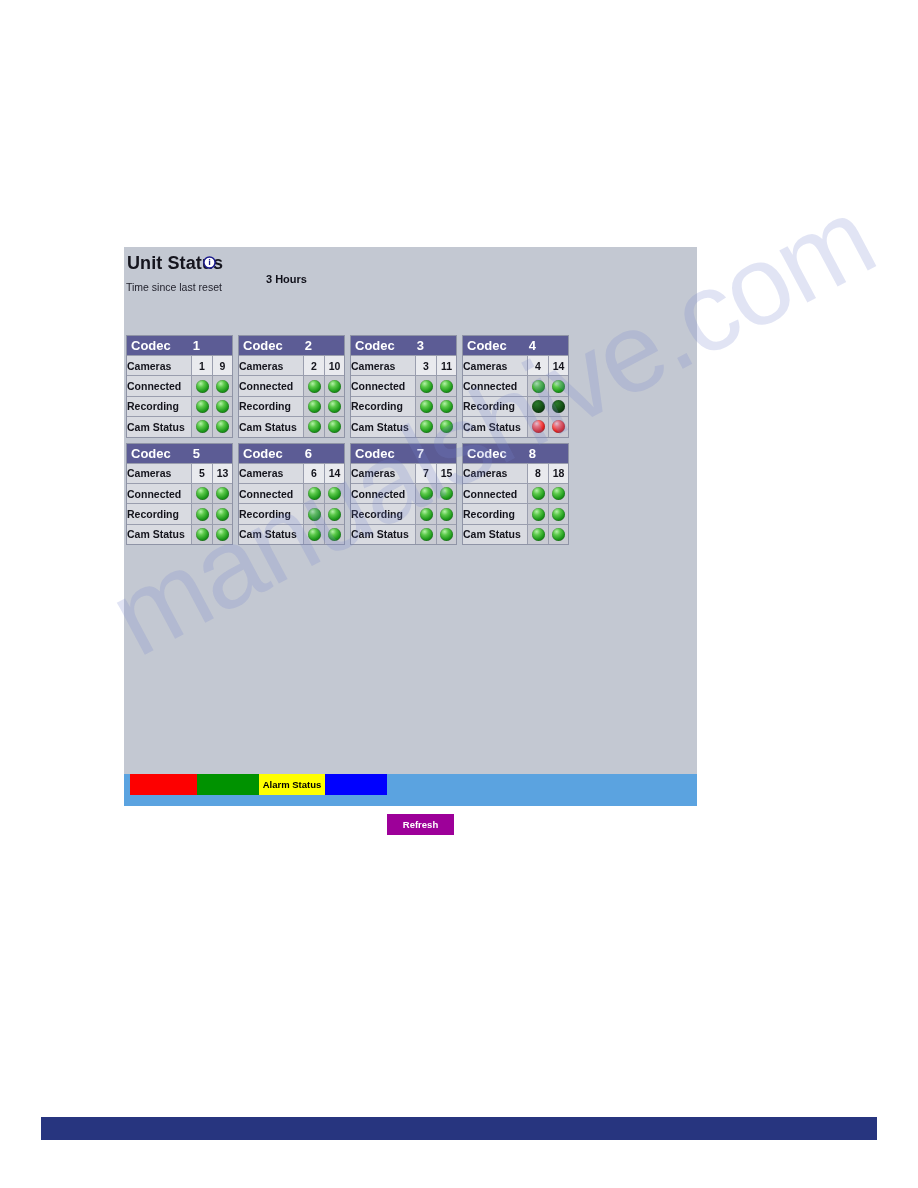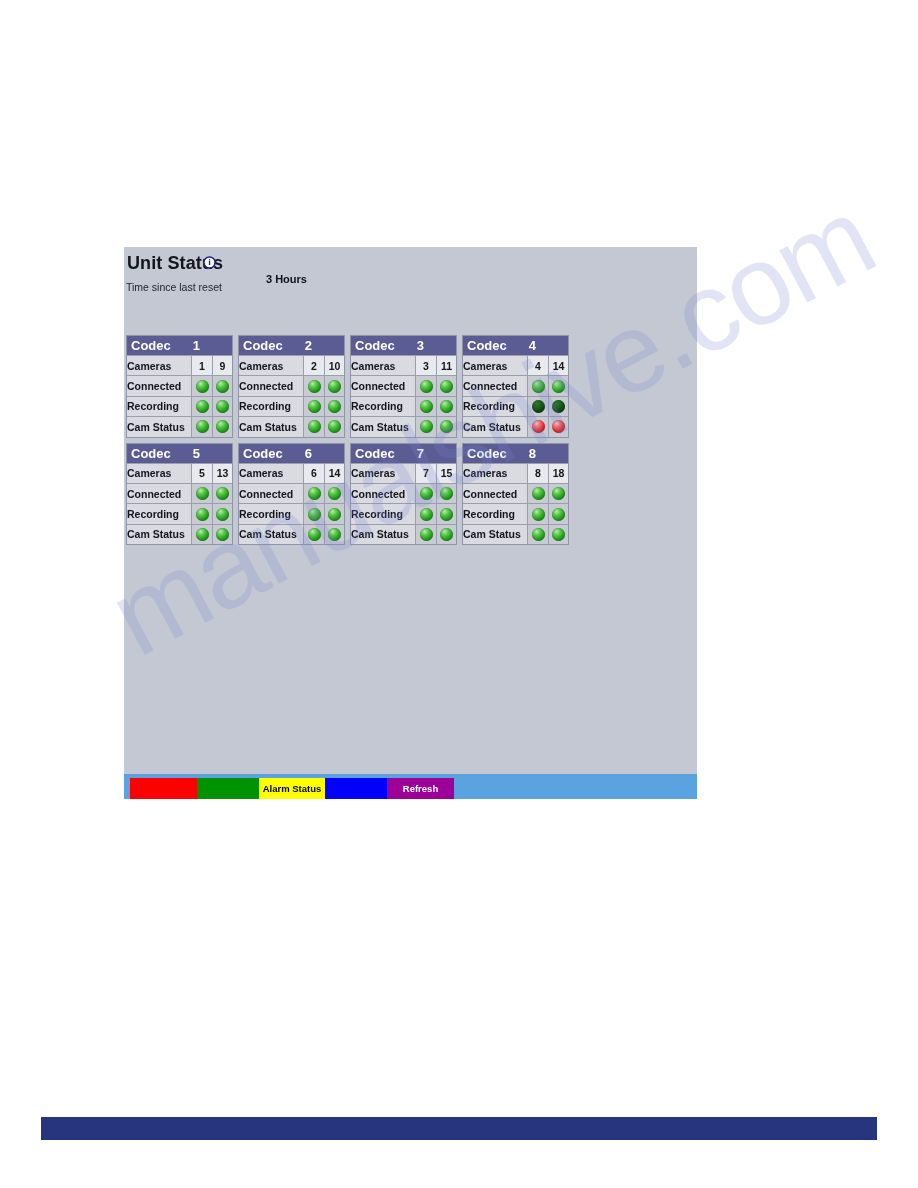--- a/index.html
+++ b/index.html
@@ -196,25 +196,25 @@
       radial-gradient(circle at 36% 28%, #ffcfcf 0%, #ff6f6f 25%, #e02424 60%, #8c0c0c 100%);
     box-shadow: inset 0 0 1px rgba(0,0,0,0.5);
   }
 
   
   .button-bar {
     position: absolute;
     left: 124px;
     top: 774px;
     width: 573px;
-    height: 25px;
+    height: 32px;
     background: #5ba3e0;
     z-index: 3;
     display: flex;
-    align-items: flex-end;
+    align-items: flex-start;
   }
   .bar-pad-left {
     width: 6px;
     flex: 0 0 auto;
   }
   .btn-seg {
     flex: 0 0 auto;
     display: flex;
     align-items: center;
     justify-content: center;

